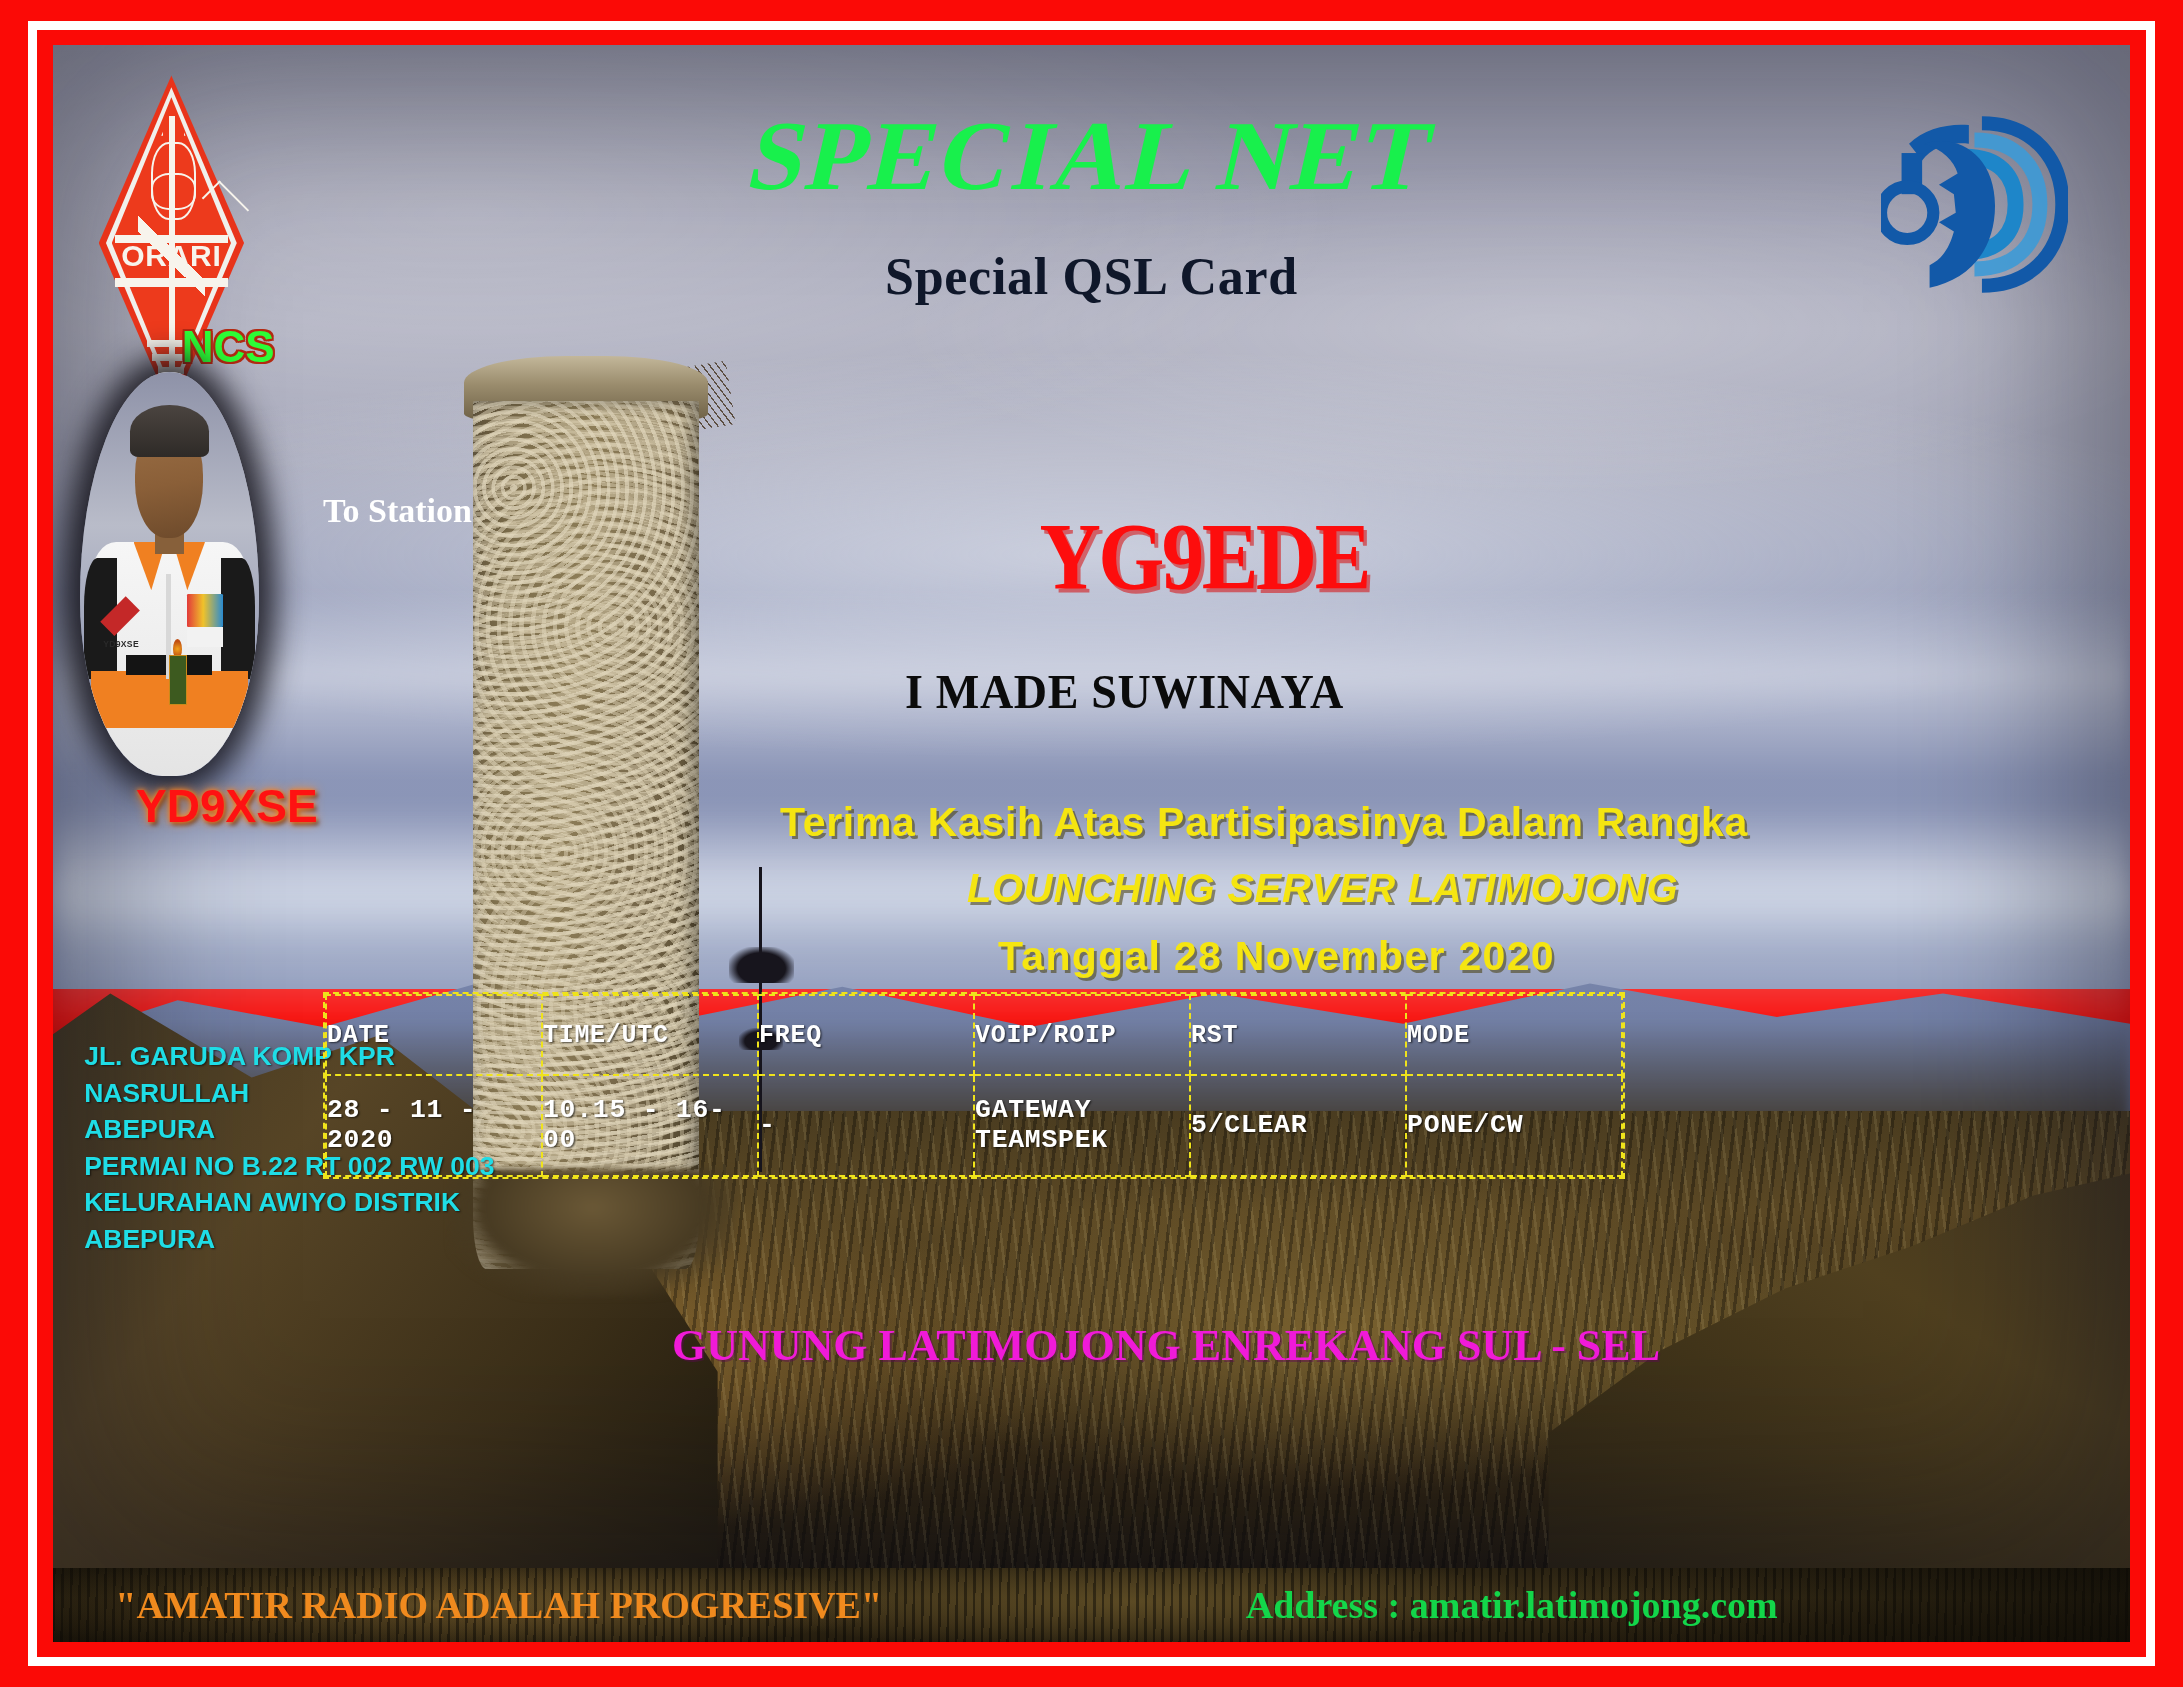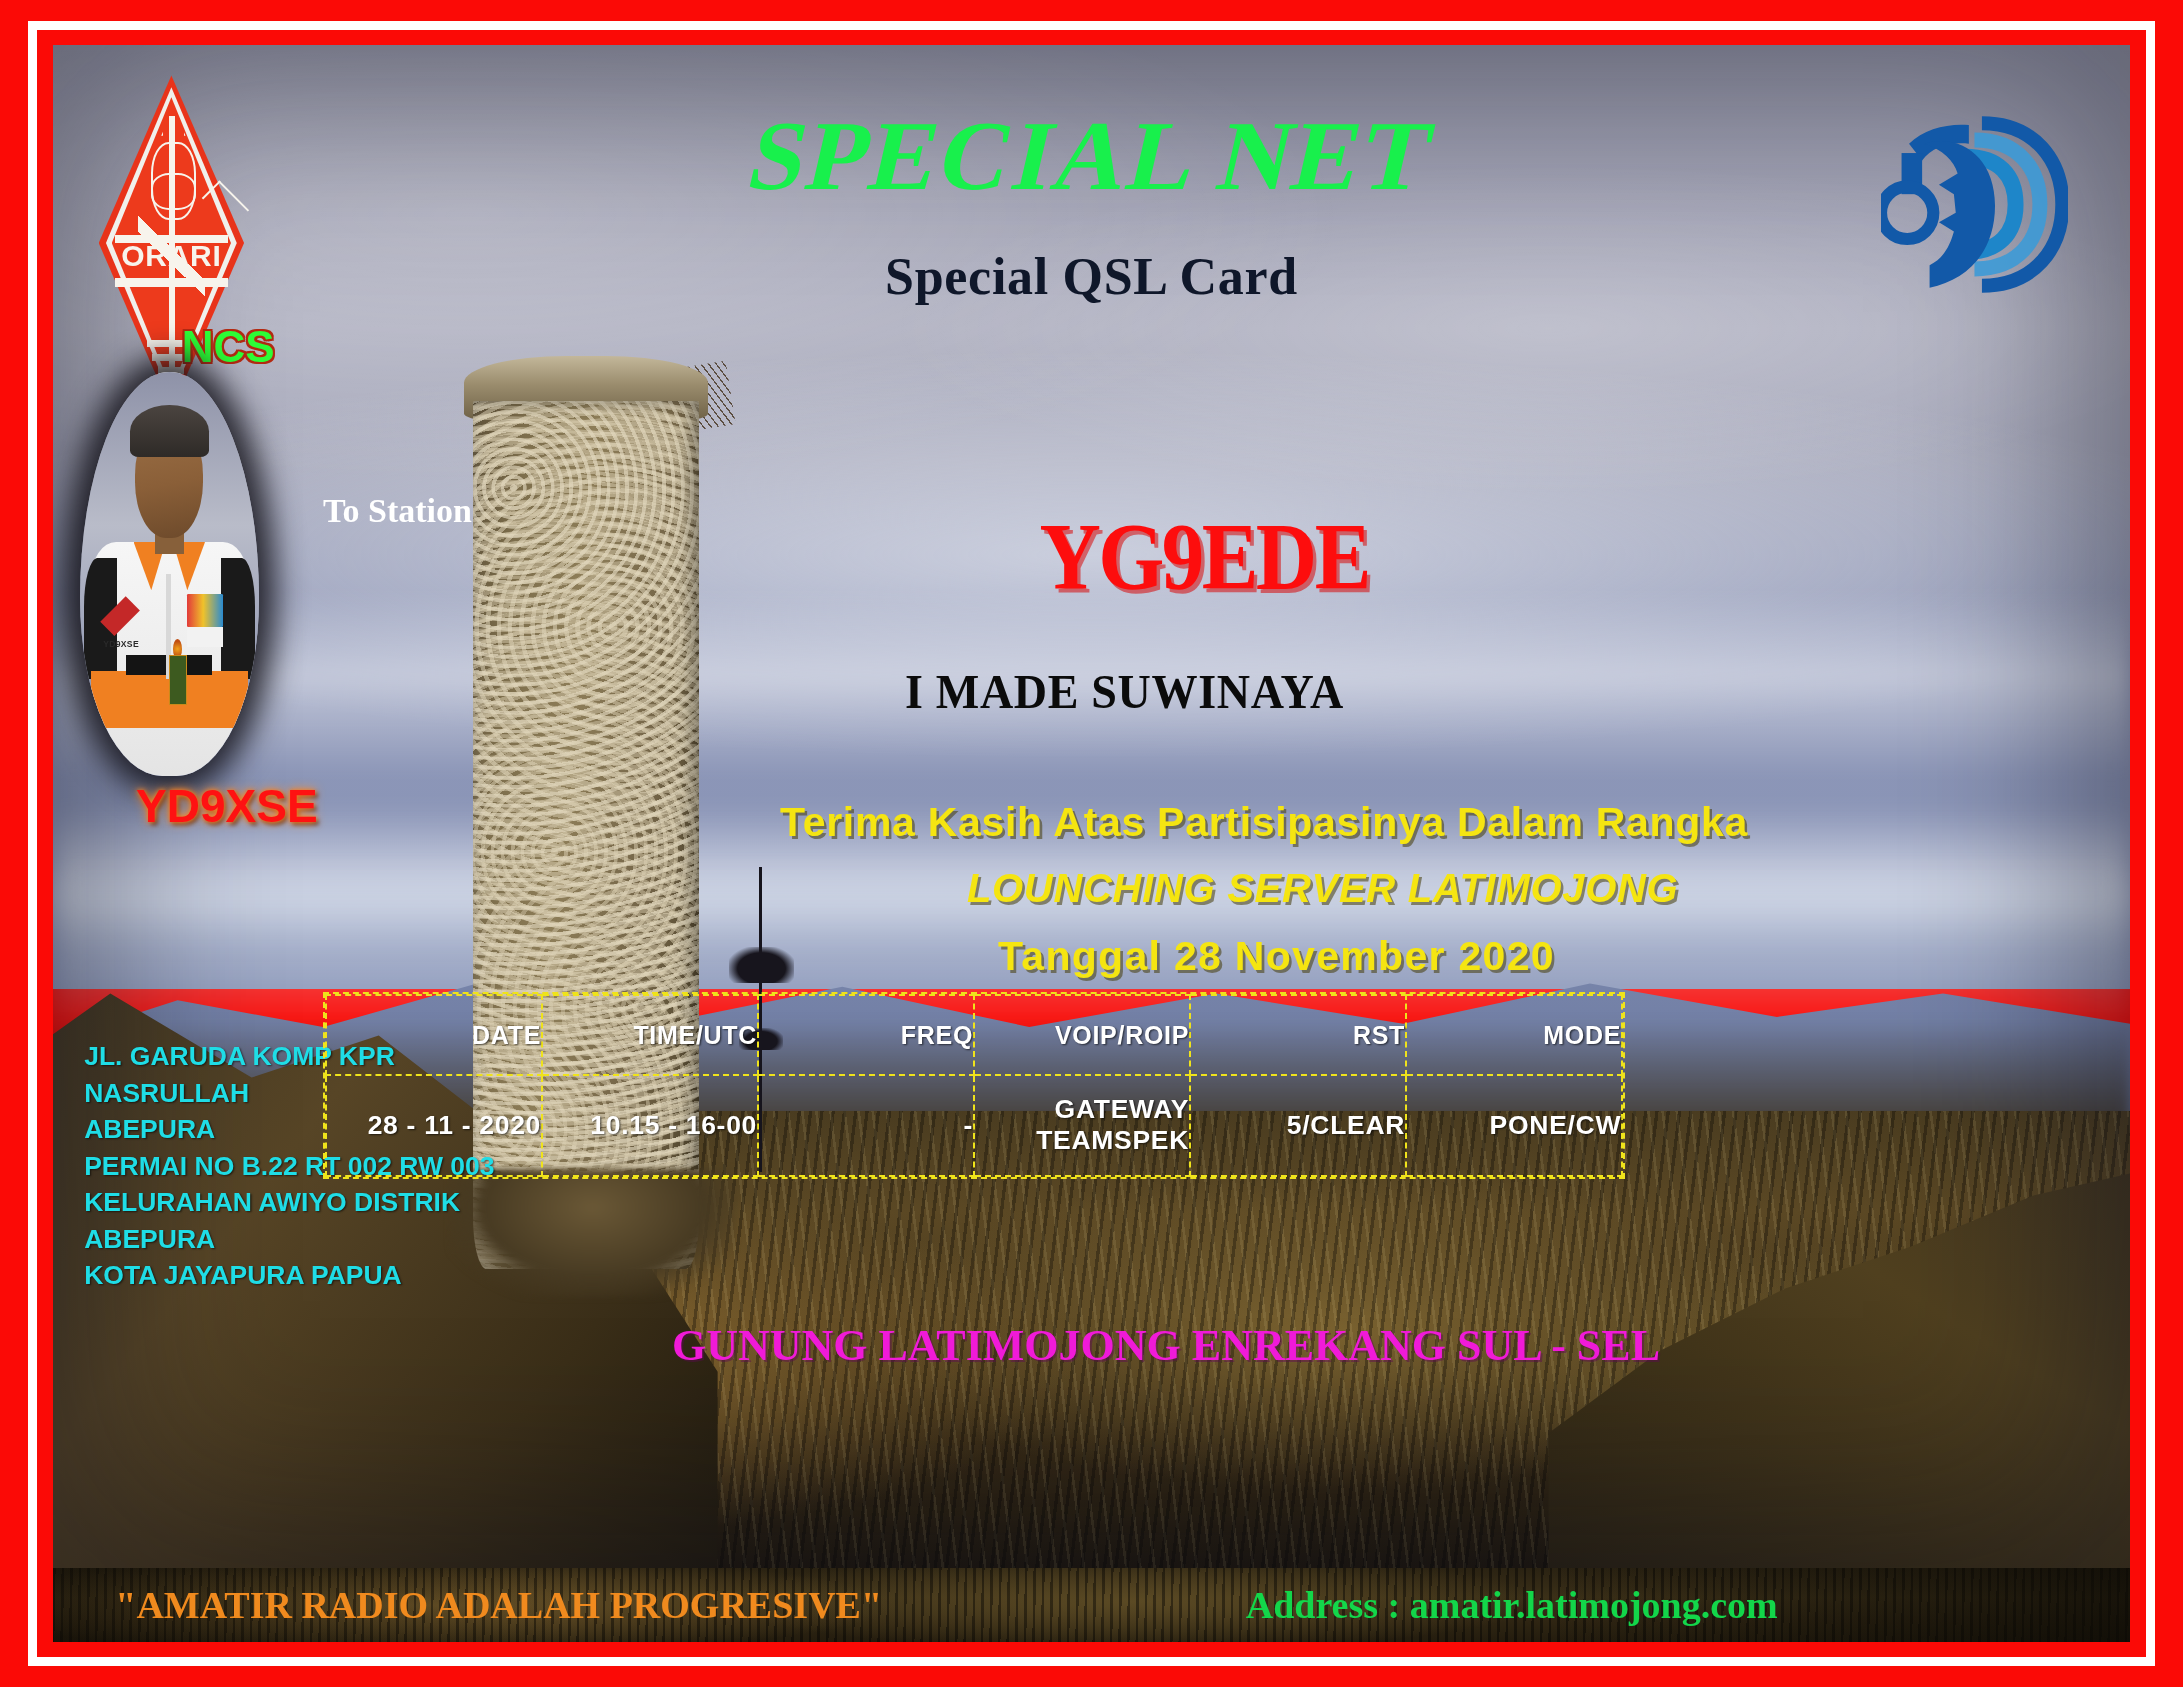--- a/index.html
+++ b/index.html
@@ -151,22 +151,22 @@
 
   
   #addr{position:absolute;left:1.5%;top:65.2%;font-family:"Liberation Sans",sans-serif;font-weight:bold;
        font-size:26.5px;line-height:1.38;color:#1fdde6;text-shadow:1.3px 1.3px 2px rgba(0,0,0,.55);}
   #addr div{white-space:nowrap;}
 
   
   #qso{position:absolute;left:13.0%;top:62.2%;width:62.5%;height:12.0%;
        border:2px dashed #efe31b;border-collapse:collapse;}
   #qso table{width:100%;height:100%;border-collapse:collapse;table-layout:fixed;}
-  #qso td,#qso th{border:2px dashed #efe31b;color:#ffffff;text-align:right;vertical-align:middle;
-       font-family:Liberation Sans, sans-serif;font-weight:bold;font-size:26.5px;letter-spacing:0.7px;
+  #qso td,#qso th{border:2px dashed #efe31b;color:#ffffff;text-align:left;vertical-align:middle;
+       font-family:Liberation Mono, monospace;font-weight:bold;font-size:26.5px;letter-spacing:0.7px;
        text-shadow:1.3px 1.3px 2px rgba(0,0,0,.6);padding:0;}
   #qso th{font-size:25px;}
   #qso tr.hdr{height:44%;}
   #qso tr.val{height:56%;}
 
   
   .strip-bg{position:absolute;inset:0;
        background:
          repeating-linear-gradient(91deg, rgba(0,0,0,.42) 0 2.6px, rgba(0,0,0,0) 2.6px 8.6px),
          radial-gradient(ellipse 30% 90% at 18% 50%, #6b5428, rgba(107,84,40,0) 75%),
@@ -332,21 +332,20 @@
    </div>
    <div class="abs" id="t-yd9xse">YD9XSE</div>
 
    <div id="addr">
      <div>JL. GARUDA KOMP KPR</div>
      <div>NASRULLAH</div>
      <div>ABEPURA</div>
      <div>PERMAI NO B.22 RT 002 RW 003</div>
      <div>KELURAHAN AWIYO DISTRIK</div>
      <div>ABEPURA</div>
-     <div>KOTA JAYAPURA PAPUA</div>
    </div>
 
    <div id="qso">
      <table>
        <tbody>
             <tr class="hdr">
          <th>DATE</th>
          <th>TIME/UTC</th>
          <th>FREQ</th>
          <th>VOIP/ROIP</th>

